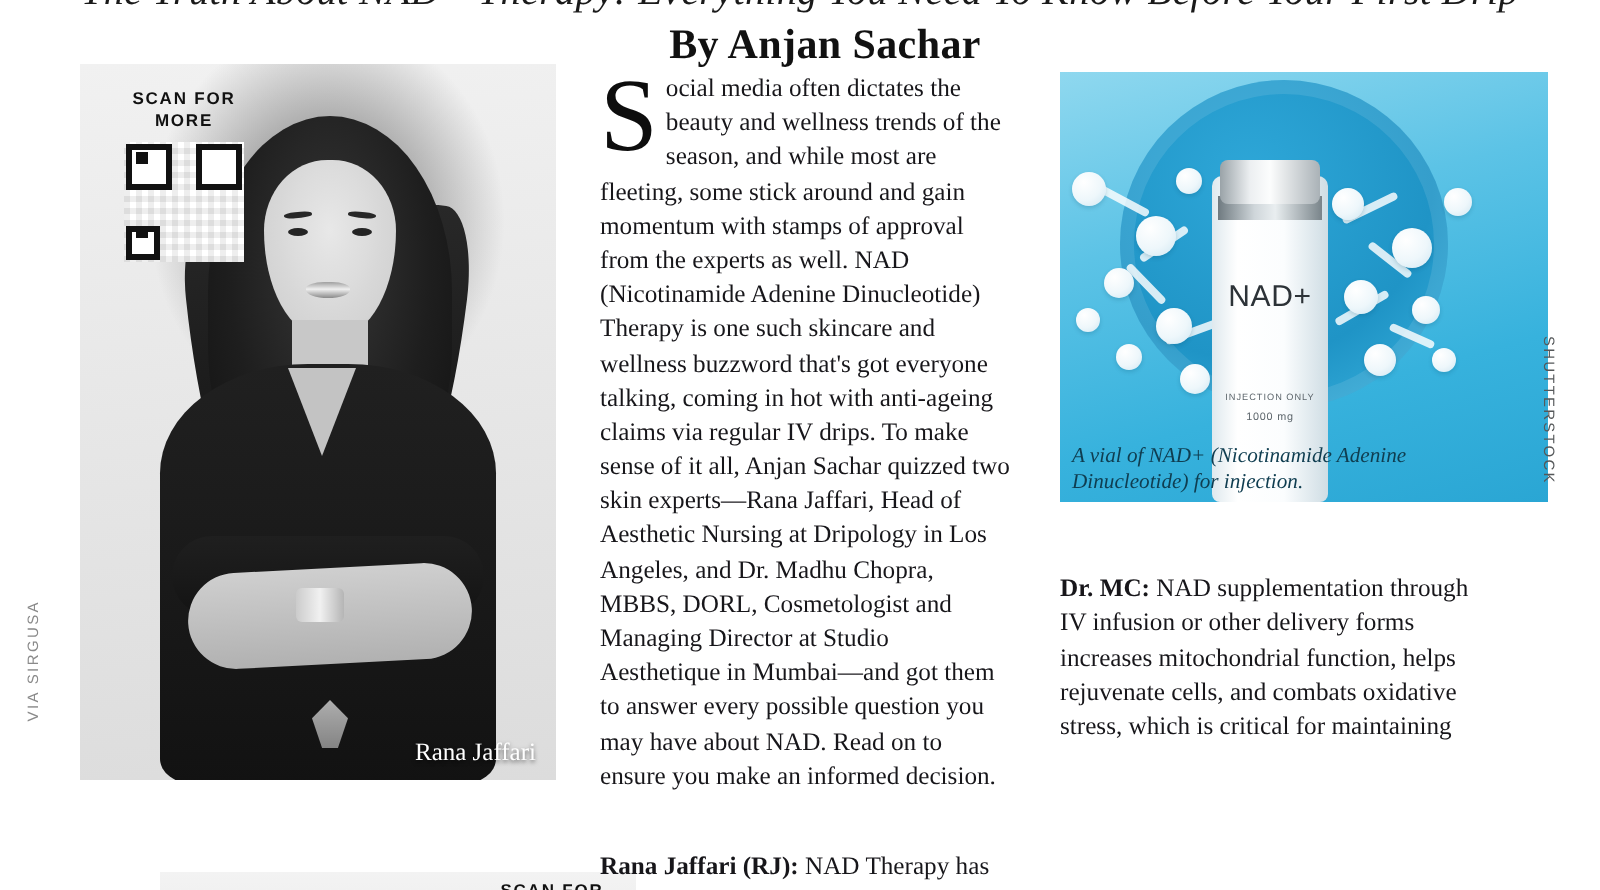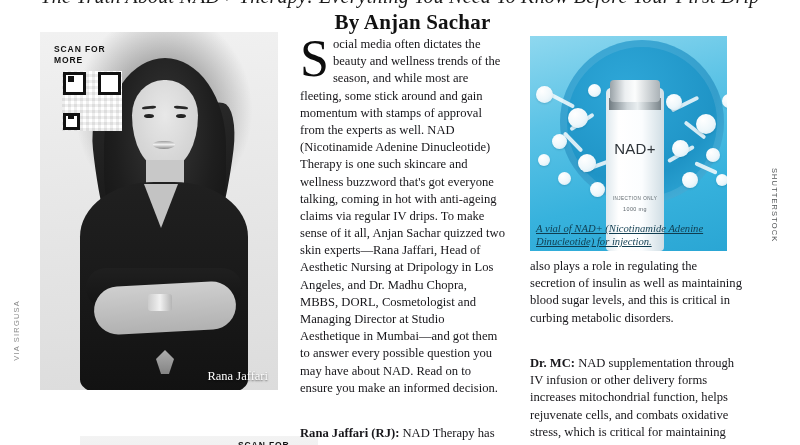--- a/index.html
+++ b/index.html
@@ -107,21 +107,21 @@
     position: absolute; left: 116px; top: 318px; width: 18px; height: 24px;
     background: linear-gradient(180deg,#b9ac9d,#8e8275);
     clip-path: polygon(50% 0, 100% 38%, 72% 100%, 28% 100%, 0 38%);
   }
 
   
   .qr-block { position: absolute; left: 14px; top: 12px; width: 76px; }
   .qr-label {
     font-family: "Liberation Sans", sans-serif;
     font-size: 8.5px; font-weight: 700; letter-spacing: .9px;
-    color: #111; line-height: 1.35;
+    text-align: center; color: #111; line-height: 1.35;
     text-transform: uppercase;
   }
   .qr {
     width: 60px; height: 60px; margin: 4px auto 0;
     background-color: #fff;
     background-image:
       linear-gradient(90deg, #111 50%, transparent 50%),
       linear-gradient(0deg, #111 50%, transparent 50%);
     background-size: 6px 6px, 6px 6px;
     background-blend-mode: difference;
@@ -175,21 +175,21 @@
   .dropcap {
     float: left; font-size: 52px; line-height: .82; font-weight: 400;
     padding: 2px 4px 0 0; color: #0d0d0d;
   }
   .qa { font-weight: 700; }
   .spacer { height: 11px; }
 
   
   .col-right { position: absolute; left: 530px; top: 36px; width: 210px; }
   .figure {
-    position: relative; width: 197px; height: 215px; overflow: hidden;
+    position: relative; width: 244px; height: 215px; overflow: hidden;
     background: linear-gradient(165deg, #8fd8ef 0%, #5cc3e6 35%, #37b2dd 70%, #2aa6d4 100%);
   }
   .fig-ring {
     position: absolute; left: 30px; top: 4px; width: 164px; height: 164px;
     border-radius: 50%;
     background: radial-gradient(circle at 40% 30%, #2ea7d8 0%, #1f94c6 60%, #3bb4df 100%);
     box-shadow: inset 0 0 0 7px rgba(255,255,255,.10);
   }
   .fig-mol { position: absolute; inset: 0; }
   .mol-node {
@@ -225,21 +225,20 @@
   }
   .vial-sub2 {
     position: absolute; left: 76px; top: 170px; width: 58px; text-align: center;
     font-family: "Liberation Sans", sans-serif; font-size: 5.4px;
     letter-spacing: .4px; color: #5d666c;
   }
   .fig-caption {
     position: absolute; left: 6px; top: 186px; width: 198px;
     font-style: italic; font-size: 10.6px; line-height: 1.26;
     color: #0f3d50;
-    text-decoration: underline;
   }
   .right-body {
     position: absolute; left: 530px; top: 258px; width: 214px; height: 187px;
     overflow: hidden;
   }
   .credit-right {
     position: absolute; left: 770px; top: 168px;
     font-family: "Liberation Sans", sans-serif;
     font-size: 7.5px; letter-spacing: 1.1px; color: #55585a;
     writing-mode: vertical-rl;
@@ -342,21 +341,20 @@
       <div class="vial-neck"></div>
       <div class="vial-cap"></div>
       <div class="vial-txt">NAD+</div>
       <div class="vial-sub1">INJECTION ONLY</div>
       <div class="vial-sub2">1000 mg</div>
       <div class="fig-caption">A vial of NAD+ (Nicotinamide Adenine Dinucleotide) for injection.</div>
     </div>
   </div>
 
   <div class="right-body">
-    <div class="body-text">also plays a role in regulating the secretion of insulin as well as maintaining blood sugar levels, and this is critical in curbing metabolic disorders.</div>
     <div class="spacer"></div>
     <div class="body-text">
       <br>
       <span class="qa">Dr. MC:</span><span> NAD supplementation through IV infusion or other delivery forms increases mitochondrial function, helps rejuvenate cells, and combats oxidative stress, which is critical for maintaining</span>
     </div>
   </div>
 
   <div class="credit-right">SHUTTERSTOCK</div>
 
 </div>

